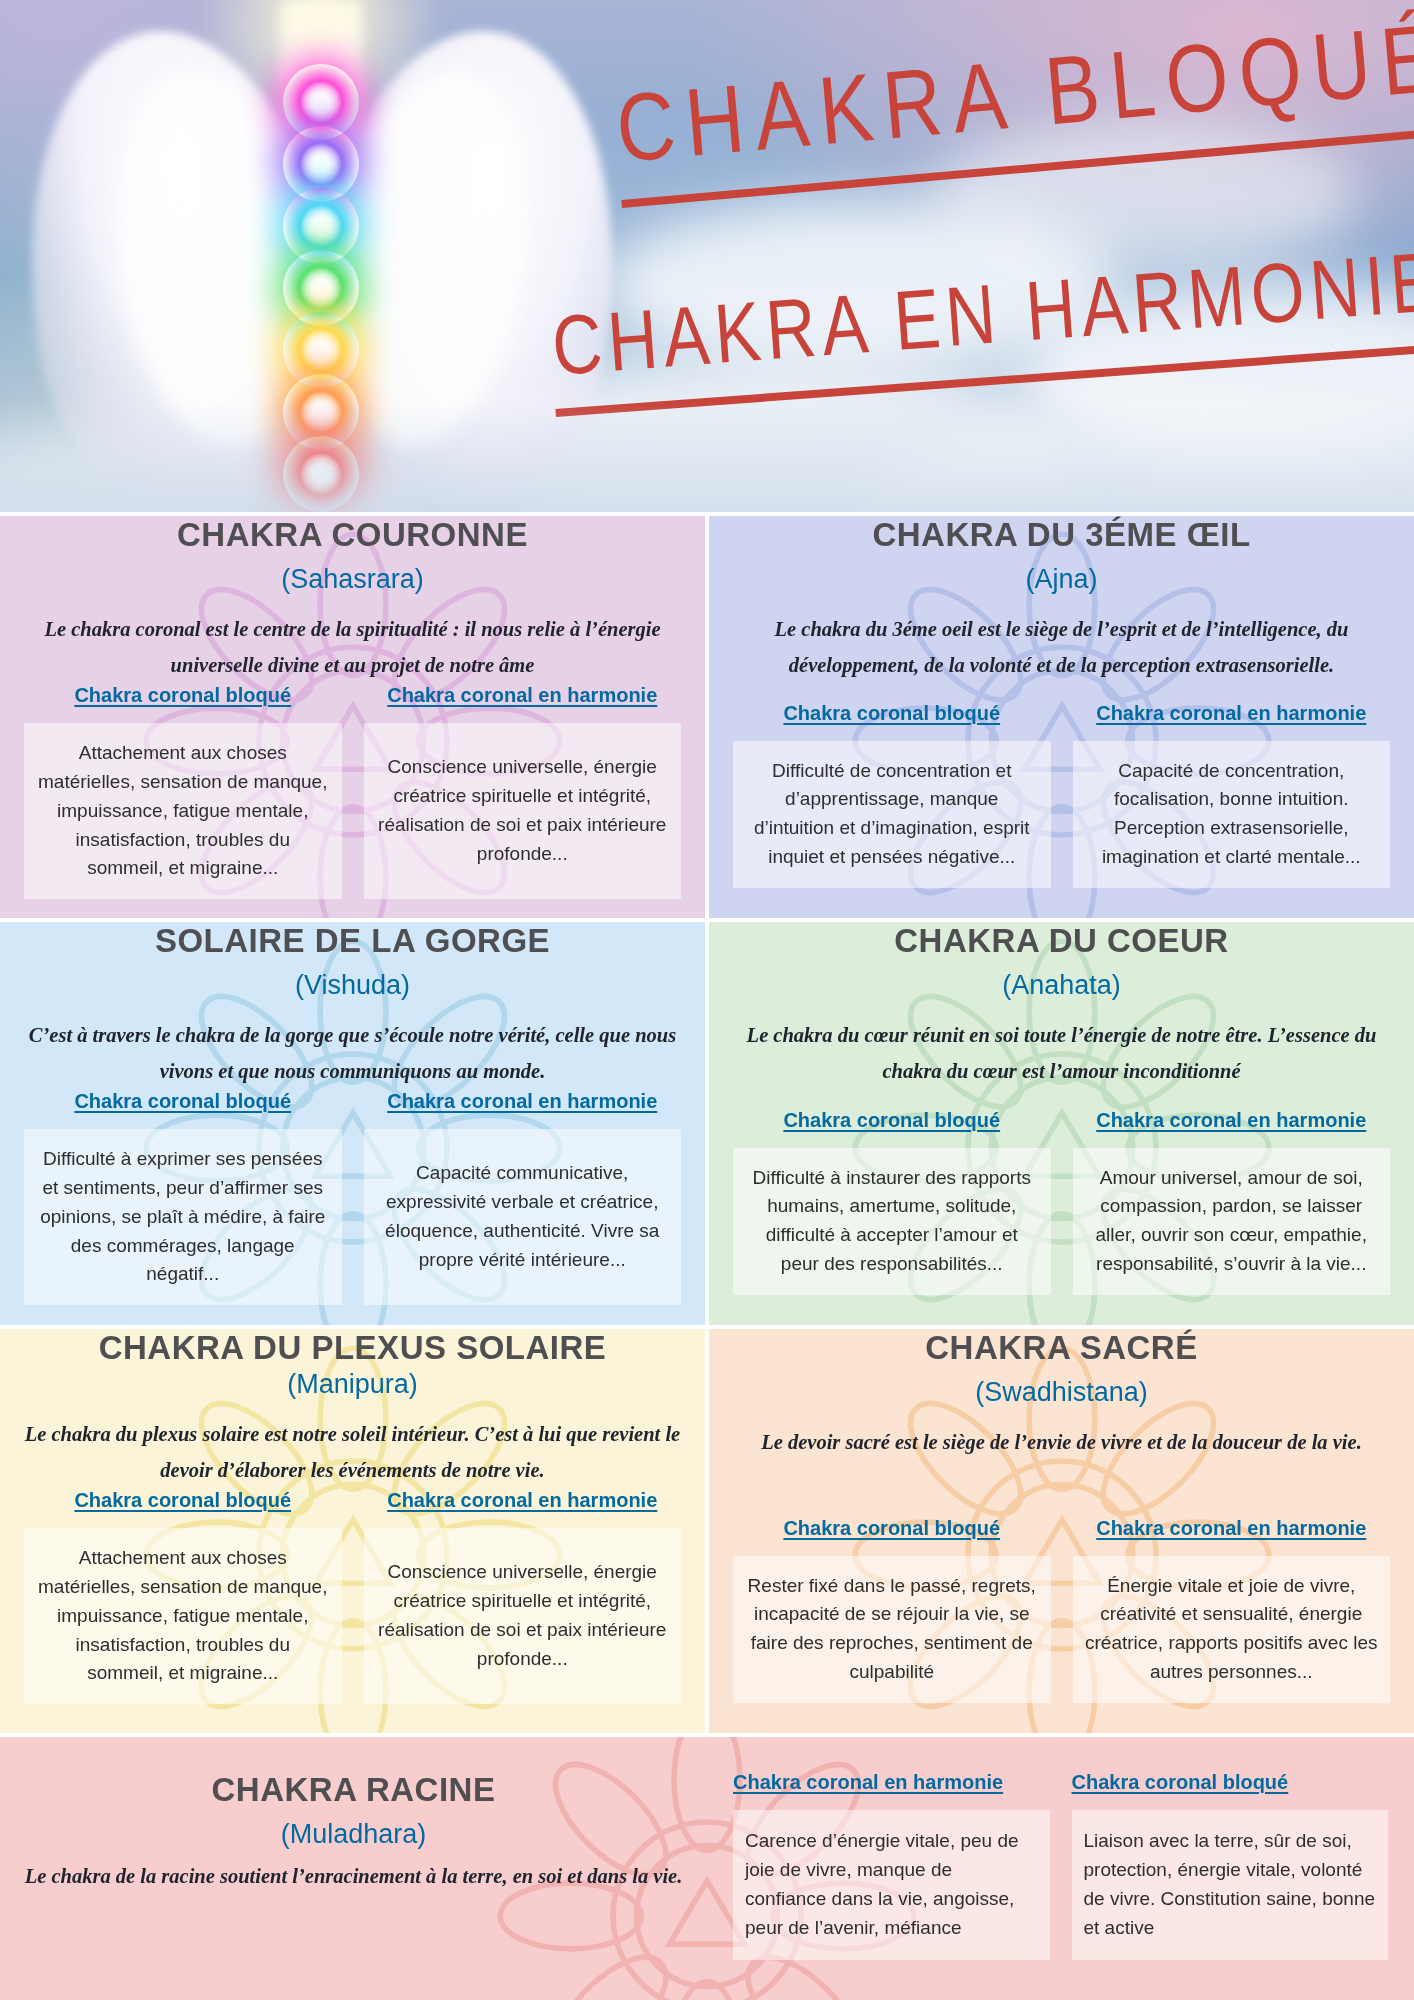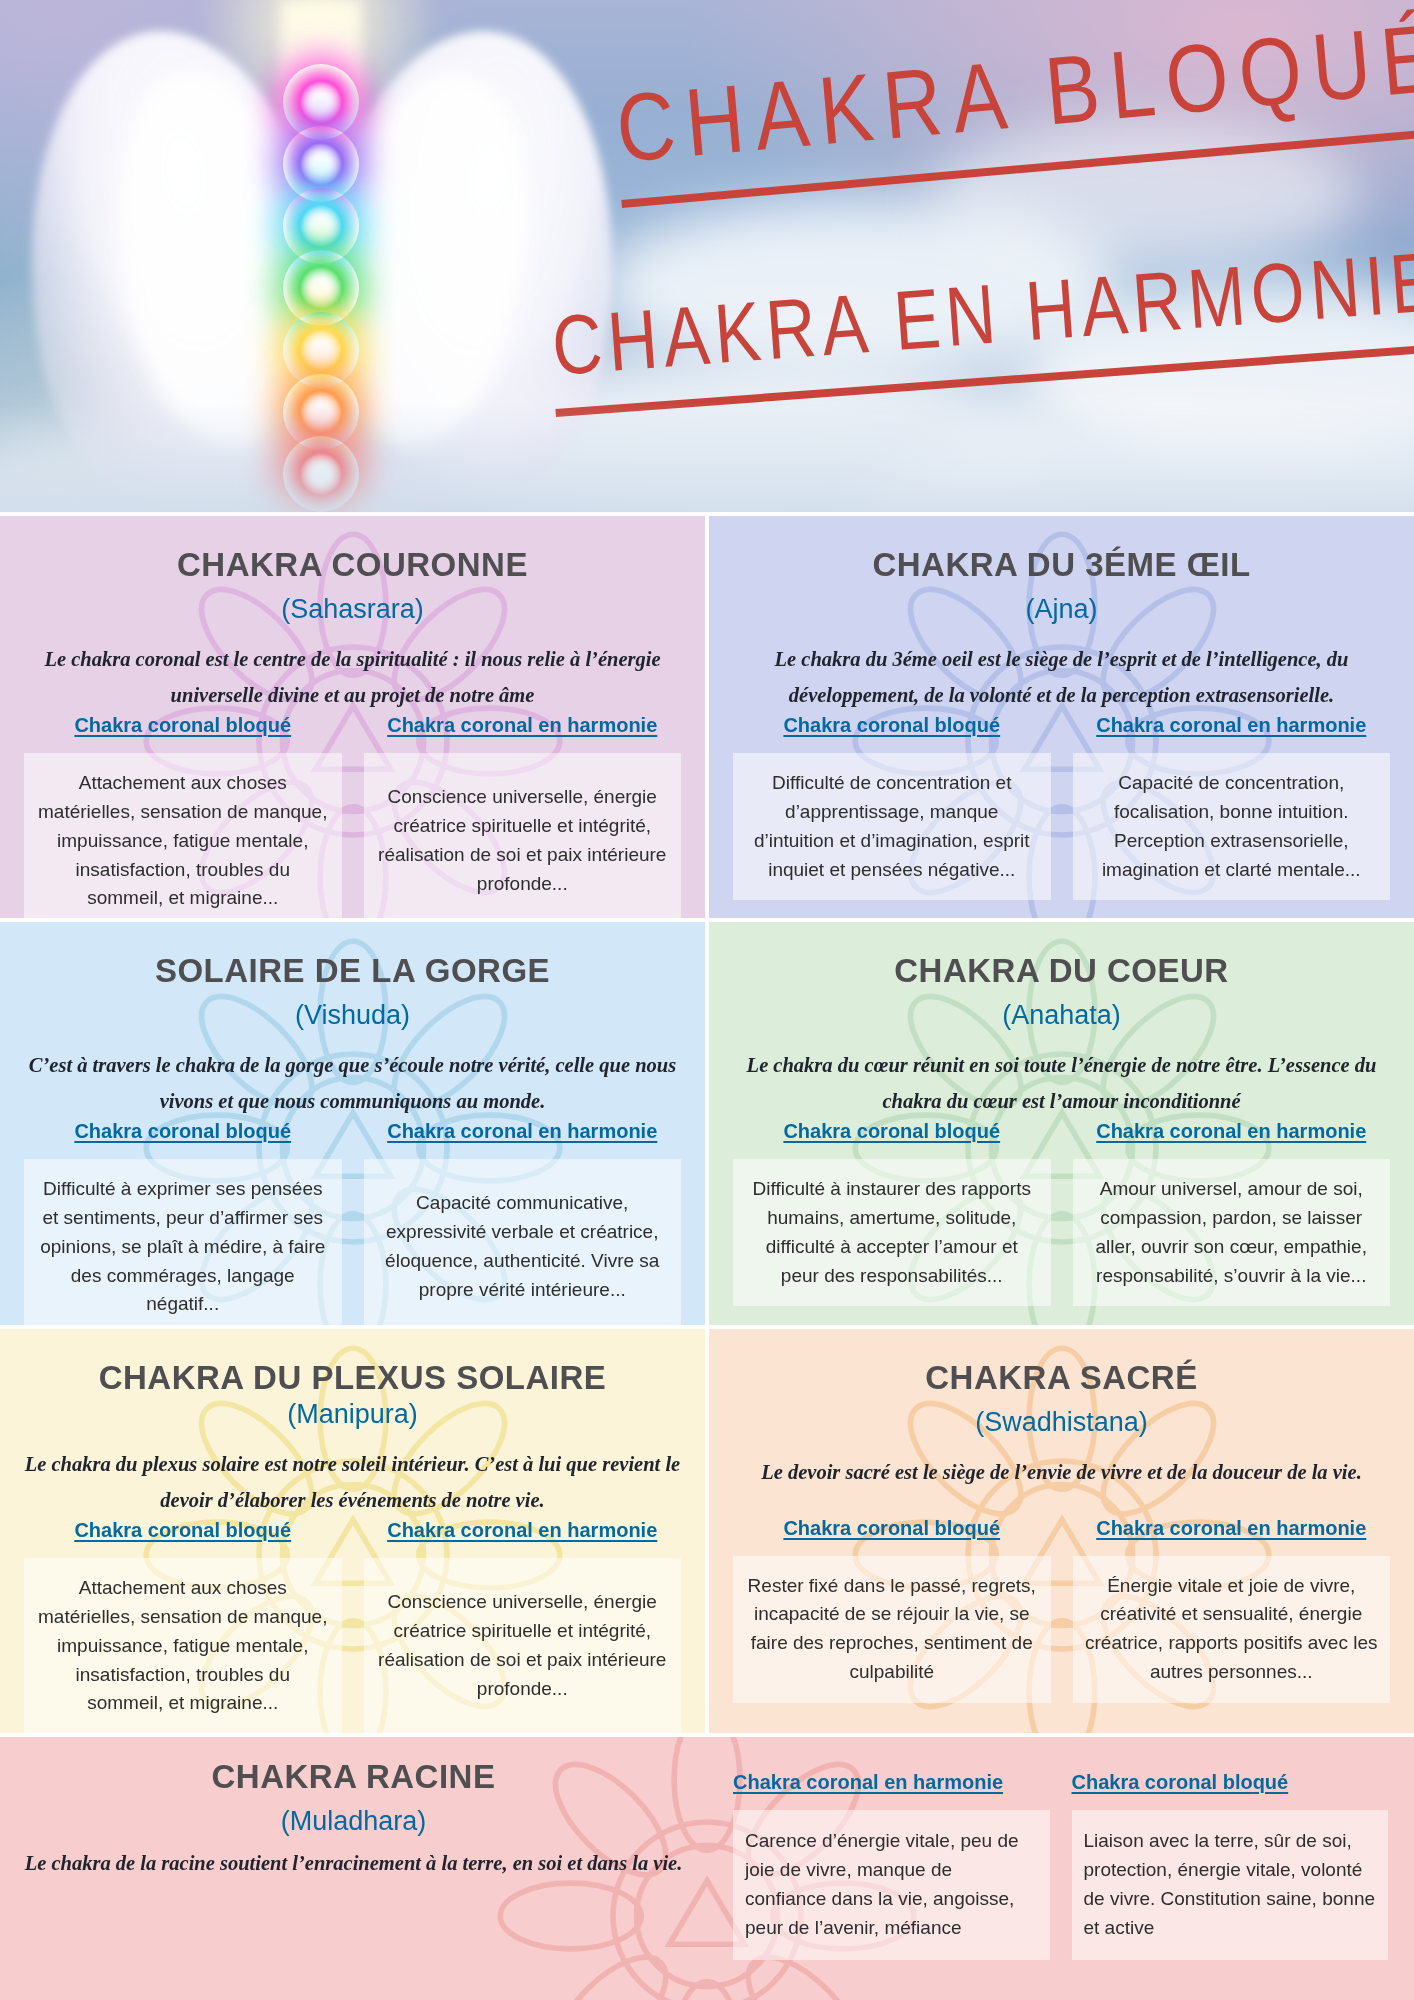--- a/index.html
+++ b/index.html
@@ -47,40 +47,40 @@
     transform:rotate(-5deg) scaleX(.84);}
   .t2{left:556px;top:298px;font-size:84px;letter-spacing:7px;padding:0 6px 14px 2px;
     transform:rotate(-4.2deg) scaleX(.82);}
   .haze{position:absolute;left:0;right:0;bottom:0;height:110px;
     background:linear-gradient(180deg,rgba(203,216,232,0),rgba(206,219,234,.8));}
 
   
   .cards-grid{display:grid;grid-template-columns:1fr 1fr;grid-template-rows:402px 403px 404px 263px;
     gap:4px;padding-top:4px;background:#ffffff;}
   .card{position:relative;overflow:hidden;background:var(--card-bg,#eee);box-sizing:border-box;
-    display:flex;flex-direction:column;align-items:center;text-align:center;padding-top:30px;}
+    display:flex;flex-direction:column;align-items:center;text-align:center;}
   .wm{position:absolute;left:50%;top:56%;transform:translate(-50%,-50%);width:470px;height:470px;
     color:var(--card-wm,#ccc);opacity:.55;pointer-events:none;}
   .card-title{font-size:33px;font-weight:700;color:#4f4f52;letter-spacing:.5px;z-index:1;margin:0;}
   .card-sub{font-size:27px;color:#0369a1;margin-top:10px;z-index:1;}
   .tight-sub .card-sub{margin-top:2px;}
   .card-desc{font-family:"Liberation Serif",serif;font-style:italic;font-weight:600;font-size:20.5px;
     color:#20242e;line-height:1.78;margin:16px 24px 0;z-index:1;}
   .cols{display:flex;gap:22px;margin:auto 24px 30px;align-self:stretch;z-index:1;}
   .col{flex:1;display:flex;flex-direction:column;}
   .col-header{font-size:20px;font-weight:700;color:#0369a1;text-decoration:underline;
     text-decoration-thickness:2px;text-underline-offset:3px;margin-bottom:16px;}
   .col-box{background:rgba(255,255,255,.52);padding:16px 12px;font-size:19px;color:#2d2d2d;
     line-height:1.52;flex:1;display:flex;align-items:center;justify-content:center;}
 
   .card-bottom{grid-column:1/-1;position:relative;overflow:hidden;background:var(--card-bg,#eee);
     display:flex;box-sizing:border-box;padding:0;}
   .card-bottom .wm{top:68%;}
   .bottom-left{width:50%;box-sizing:border-box;display:flex;flex-direction:column;align-items:center;
-    text-align:center;padding-top:21px;z-index:1;}
+    text-align:center;padding-top:34px;z-index:1;}
   .bottom-left .card-desc{margin:8px 12px 0;}
   .bottom-right{width:50%;box-sizing:border-box;padding:34px 26px 0;z-index:1;}
   .bottom-right .cols{margin:0;align-self:auto;}
   .bottom-right .col-box{min-height:118px;}
 </style>
 </head>
 <body>
 
 <svg width="0" height="0" style="position:absolute">
   <defs>

